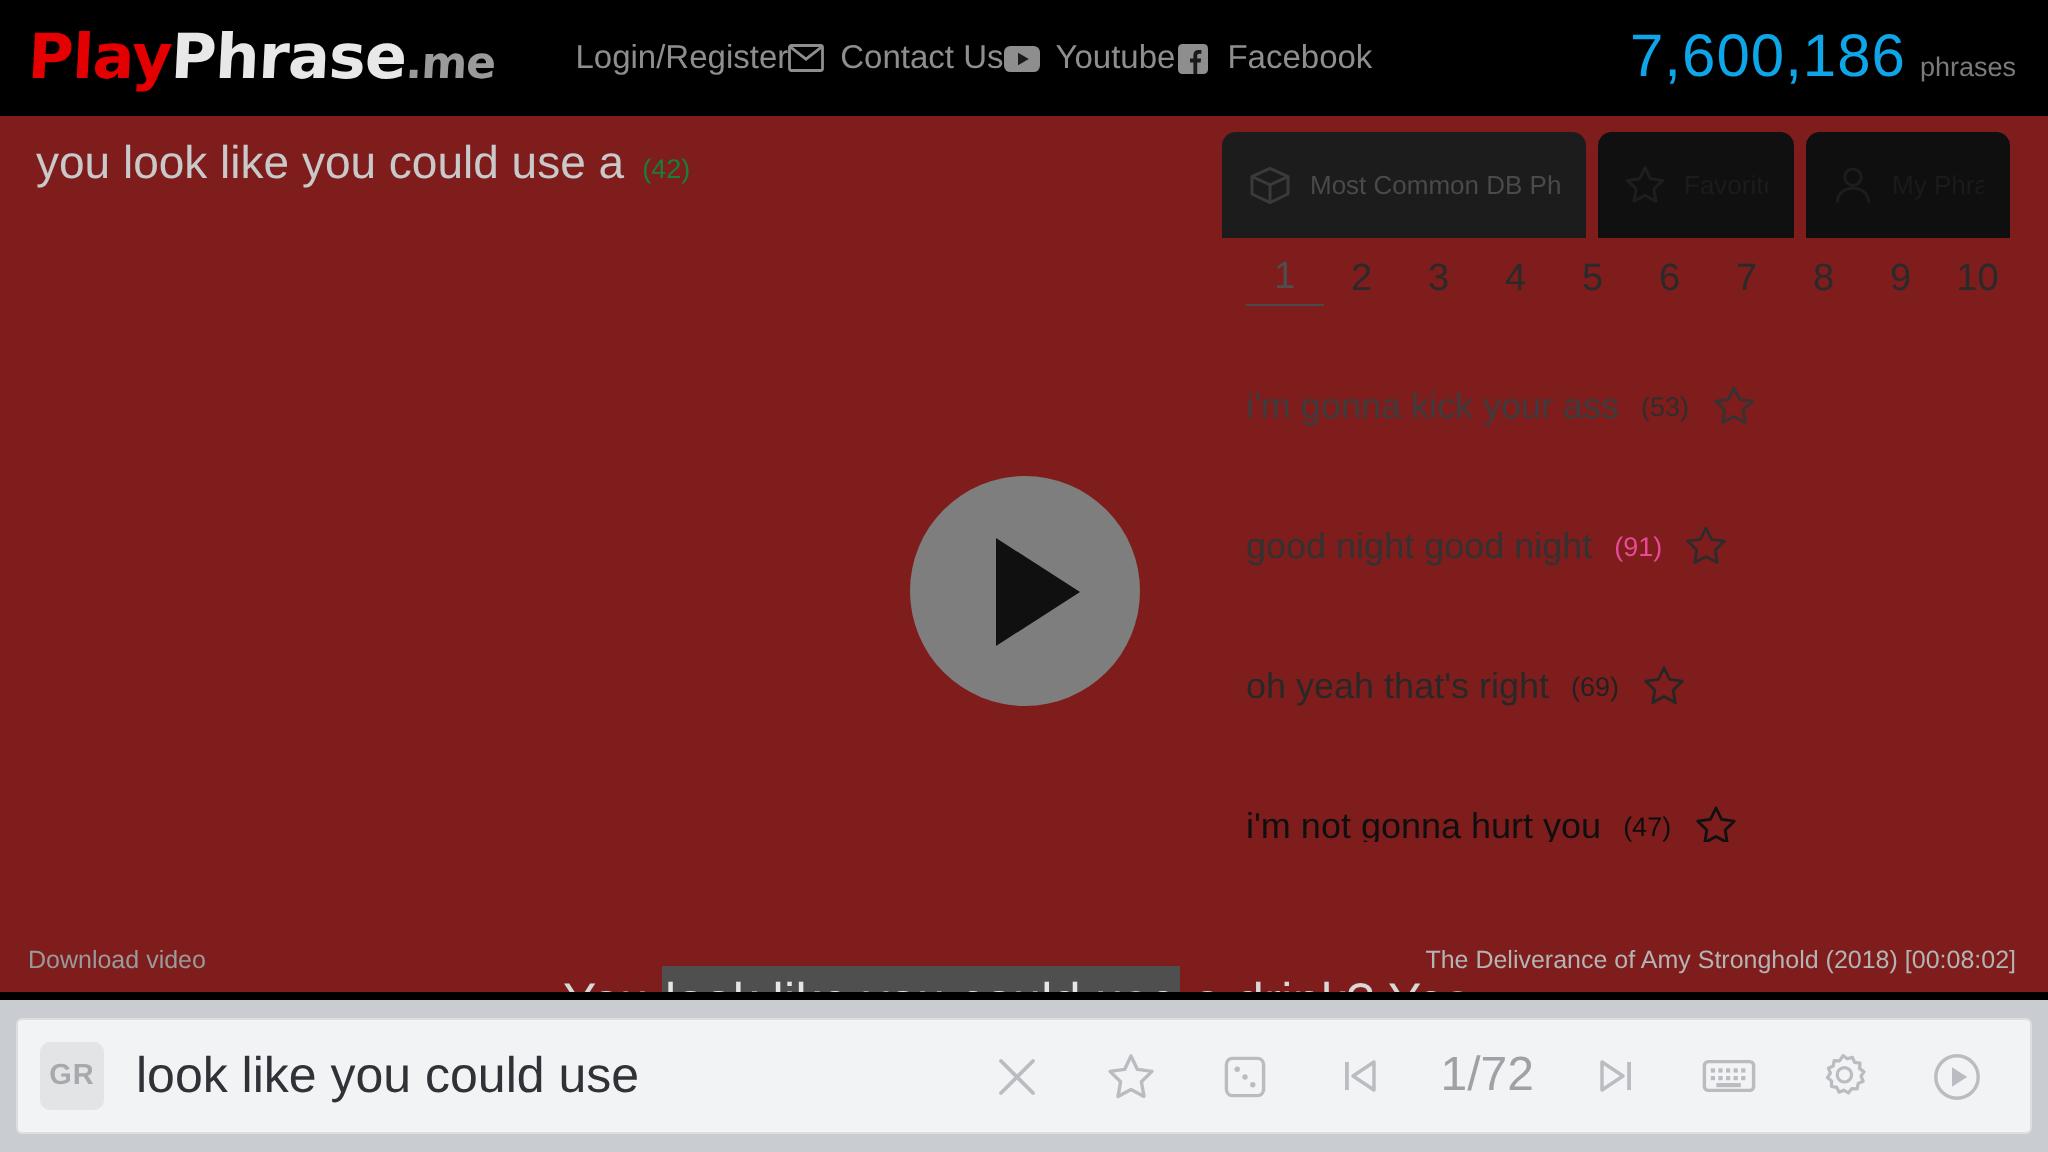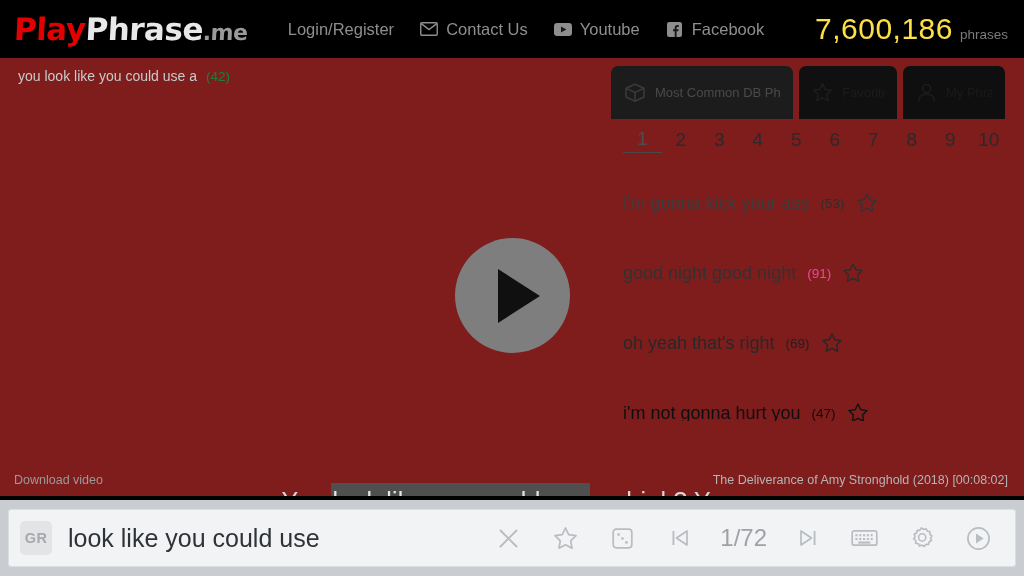--- a/index.html
+++ b/index.html
@@ -42,21 +42,20 @@
     align-items: baseline;
     transform: skewX(-3deg);
   }
   .logo .l-play   { color: #e40000; }
   .logo .l-phrase { color: #e8e8e8; }
   .logo .l-me     { color: #9a9a9a; font-size: 22px; }
 
   .nav {
     display: flex;
     align-items: center;
-    gap: 26px;
     margin-left: 40px;
   }
   .nav-item {
     display: flex;
     align-items: center;
     gap: 8px;
     color: #8e8e8e;
     font-size: 16.5px;
     white-space: nowrap;
     cursor: pointer;
@@ -71,21 +70,21 @@
   .nav-icon svg { display: block; }
 
   .counter {
     margin-left: auto;
     display: flex;
     align-items: baseline;
     gap: 7px;
     white-space: nowrap;
   }
   .counter-num {
-    color: #fde047;
+    color: #0ea5e9;
     font-size: 30px;
     font-weight: 400;
     letter-spacing: 0.5px;
   }
   .counter-label {
     color: #7b7b7b;
     font-size: 13.5px;
   }
 
   
@@ -93,21 +92,21 @@
     position: absolute;
     top: 68px;
     left: 18px;
     display: flex;
     align-items: baseline;
     gap: 9px;
     z-index: 25;
   }
   .phrase-title-text {
     color: #c9c9c9;
-    font-size: 14px;
+    font-size: 23px;
   }
   .phrase-title-count {
     color: #15803d;
     font-size: 13.5px;
   }
 
   
   .stage {
     position: absolute;
     top: 58px;

